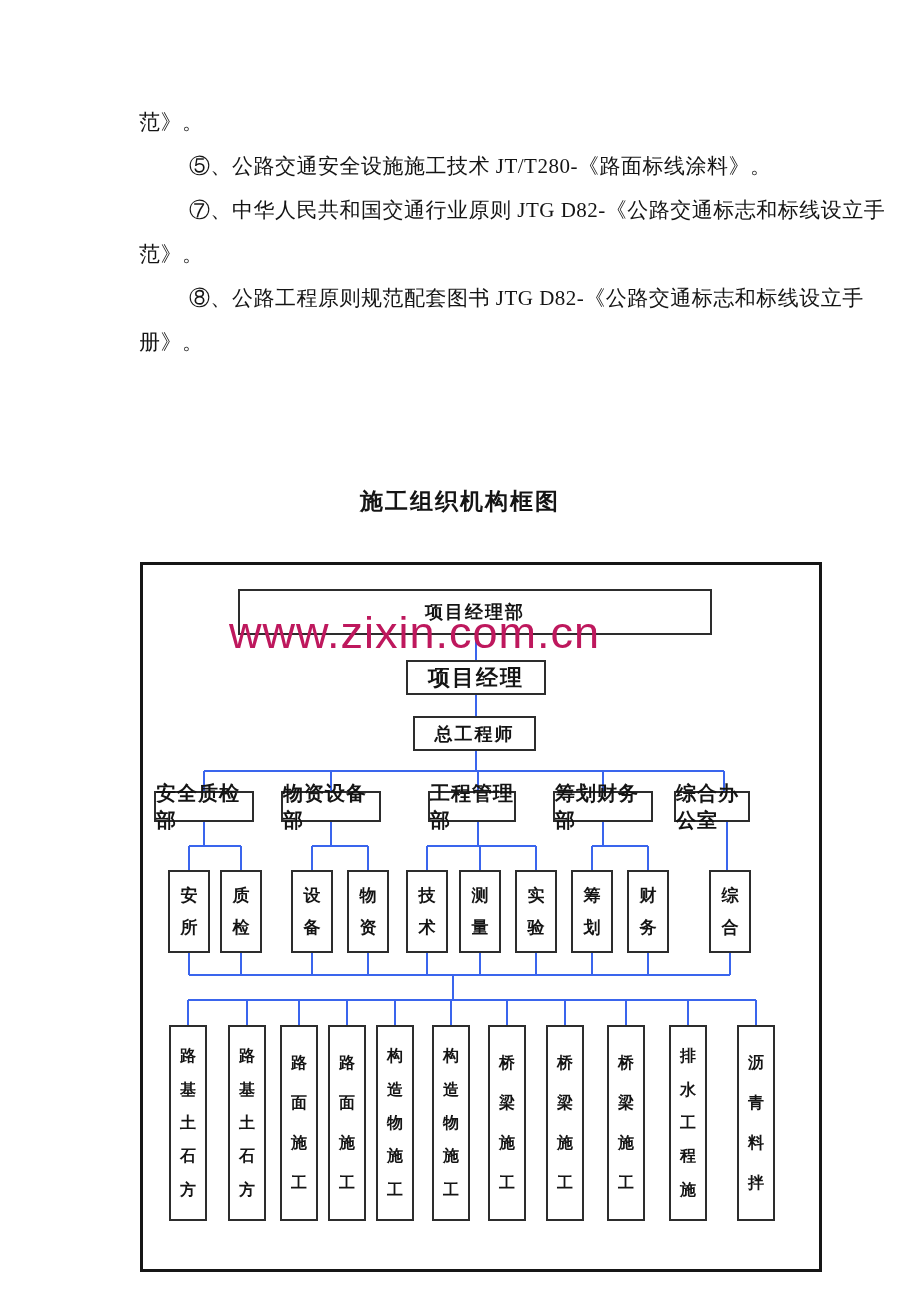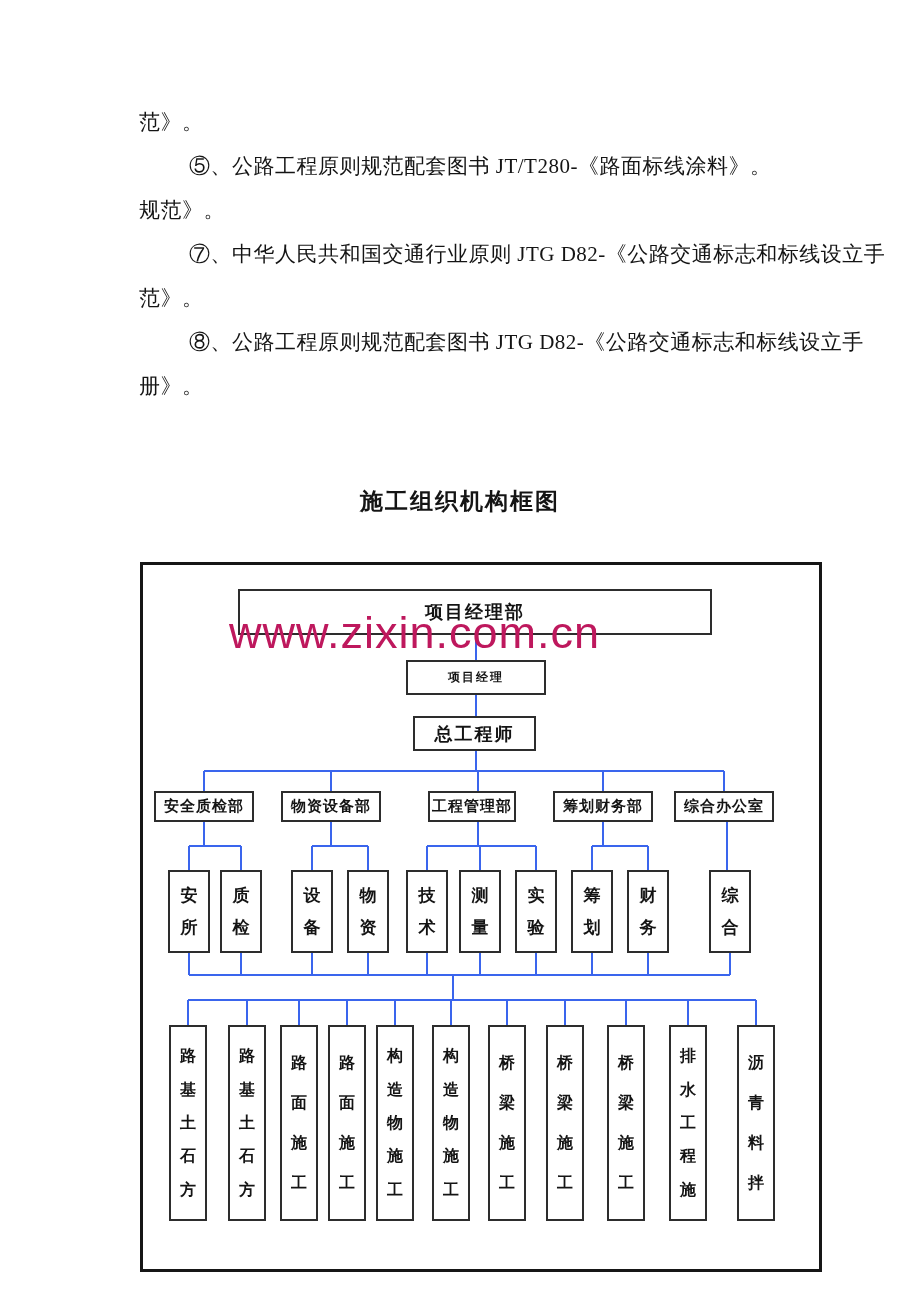--- a/index.html
+++ b/index.html
@@ -24,45 +24,44 @@
   .diagram{
     position:absolute;left:140px;top:562px;width:682px;height:710px;
     border:3px solid #161616;box-sizing:border-box;background:#fff;
   }
   .bx{
     position:absolute;border:2px solid #2d2d2d;background:#fff;
     box-sizing:border-box;display:flex;align-items:center;justify-content:center;
     font-weight:600;z-index:2;
   }
   .lv1{left:95px;top:24px;width:474px;height:46px;font-size:18px;letter-spacing:2px;}
-  .lv2{left:263px;top:95px;width:140px;height:35px;font-size:12px;letter-spacing:2px;}
+  .lv2{left:263px;top:95px;width:140px;height:35px;font-size:22px;letter-spacing:2px;}
   .lv3{left:270px;top:151px;width:123px;height:35px;font-size:18px;letter-spacing:2px;}
-  .dept{top:226px;height:31px;font-size:15px;letter-spacing:1px;}
+  .dept{top:226px;height:31px;font-size:20px;letter-spacing:1px;}
   .vbox{
     flex-direction:column;justify-content:space-evenly;
     font-size:17px;line-height:1;
   }
   .sub{top:305px;width:42px;height:83px;}
   .crew{top:460px;width:38px;height:196px;font-size:16px;padding:4px 0;}
   .vl,.hl{position:absolute;background:#3a65ed;z-index:1;}
   .vl{width:2px;}
   .hl{height:2px;}
   .wm{
     position:absolute;left:86px;top:42px;z-index:6;pointer-events:none;
     font-family:"Liberation Sans","DejaVu Sans",sans-serif;
     font-size:45px;font-weight:400;color:#c9c9c9;letter-spacing:1px;white-space:nowrap;
   }
 </style>
 </head>
 <body>
 
 <div class="doc">
   <p>范》。</p>
-  <p class="ind">⑤、公路工程原则规范配套图书 JT/T280-《路面标线涂料》。</p>
-  <p>规范》。</p>
+  <p class="ind">⑤、公路交通安全设施施工技术 JT/T280-《路面标线涂料》。</p>
   <p class="ind">⑦、中华人民共和国交通行业原则 JTG D82-《公路交通标志和标线设立手</p>
   <p>范》。</p>
   <p class="ind">⑧、公路工程原则规范配套图书 JTG D82-《公路交通标志和标线设立手</p>
   <p>册》。</p>
 </div>
 
 <h2 class="chart-title">施工组织机构框图</h2>
 
 <div class="diagram" id="diagram">
   <div class="bx lv1">项目经理部</div>
@@ -128,21 +127,21 @@
     <div class="vl" style="left: 504px; top: 281px; height: 24px; background: rgb(58, 101, 237);"></div>
     <div class="bx vbox sub" style="left: 428px;">
       <span>筹</span>
       <span>划</span>
     </div>
     <div class="bx vbox sub" style="left: 484px;">
       <span>财</span>
       <span>务</span>
     </div>
     <div class="vl" style="left: 580px; top: 206px; height: 20px; background: rgb(58, 101, 237);"></div>
-    <div class="bx dept" style="left: 531px; width: 100px;">综合办公室</div>
+    <div class="bx dept" style="left: 531px; width: 76px;">综合办公室</div>
     <div class="vl" style="left: 583px; top: 257px; height: 48px; background: rgb(58, 101, 237);"></div>
     <div class="bx vbox sub" style="left: 566px;">
       <span>综</span>
       <span>合</span>
     </div>
     <div class="vl" style="left: 45px; top: 388px; height: 22px; background: rgb(58, 101, 237);"></div>
     <div class="vl" style="left: 97px; top: 388px; height: 22px; background: rgb(58, 101, 237);"></div>
     <div class="vl" style="left: 168px; top: 388px; height: 22px; background: rgb(58, 101, 237);"></div>
     <div class="vl" style="left: 224px; top: 388px; height: 22px; background: rgb(58, 101, 237);"></div>
     <div class="vl" style="left: 283px; top: 388px; height: 22px; background: rgb(58, 101, 237);"></div>

